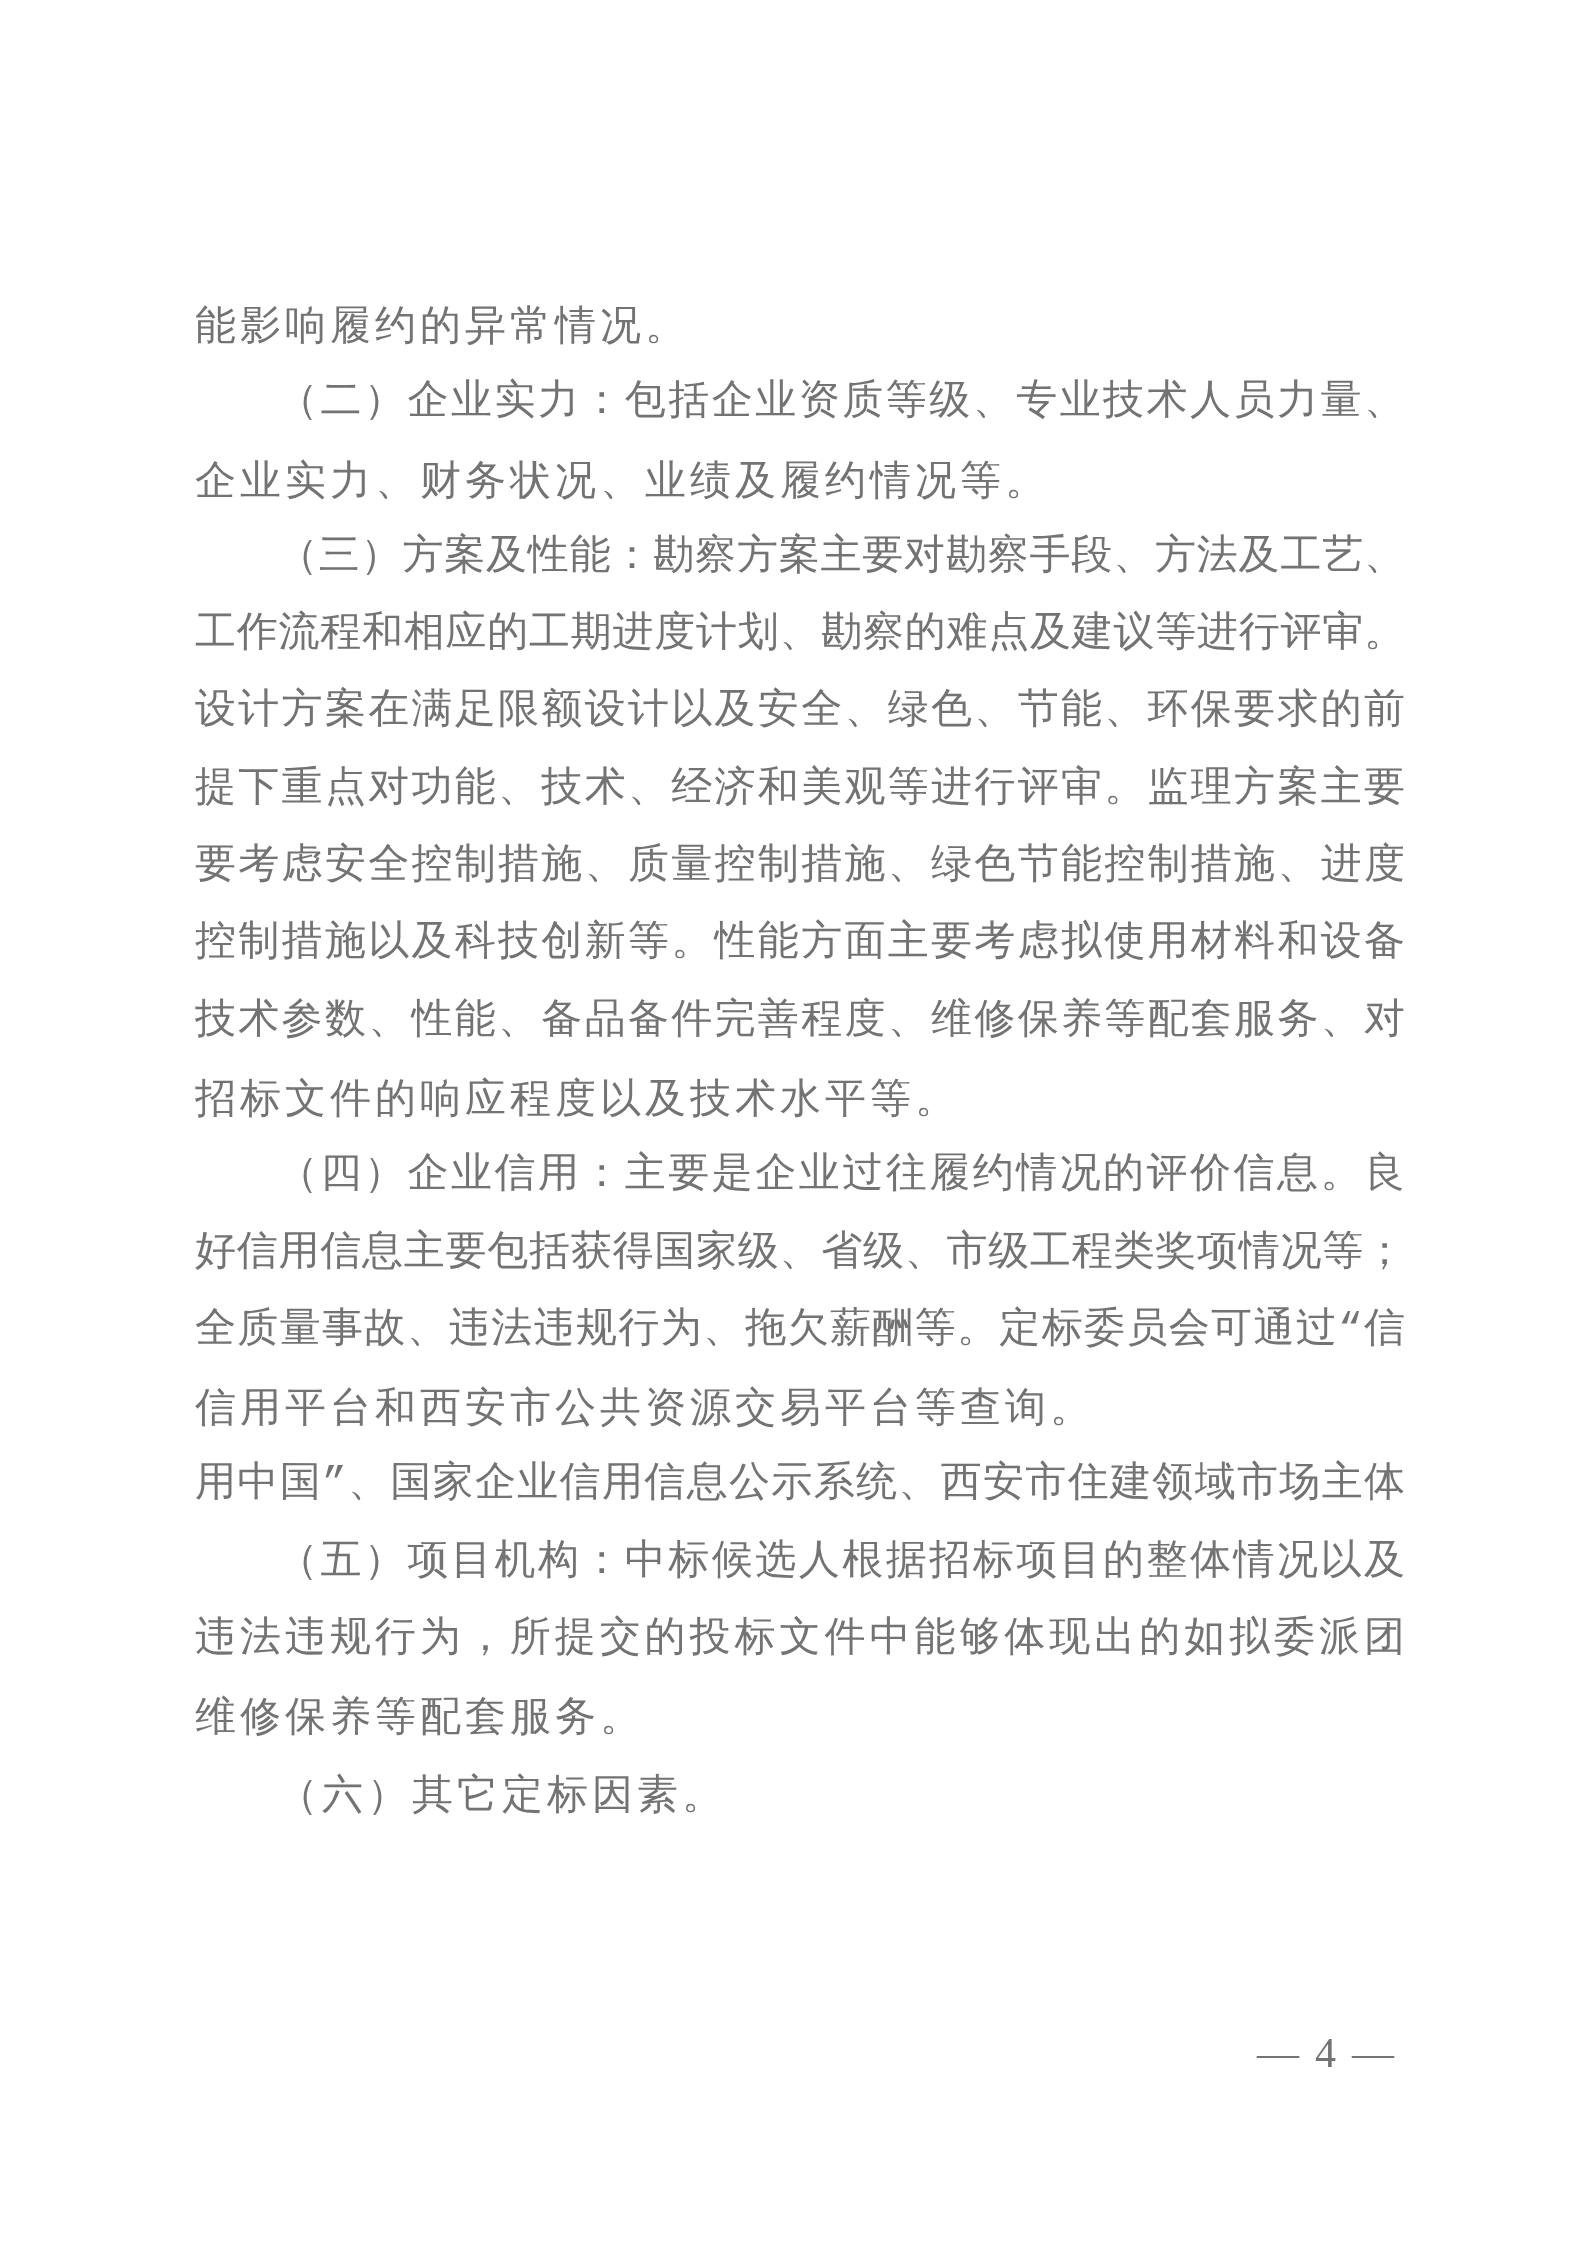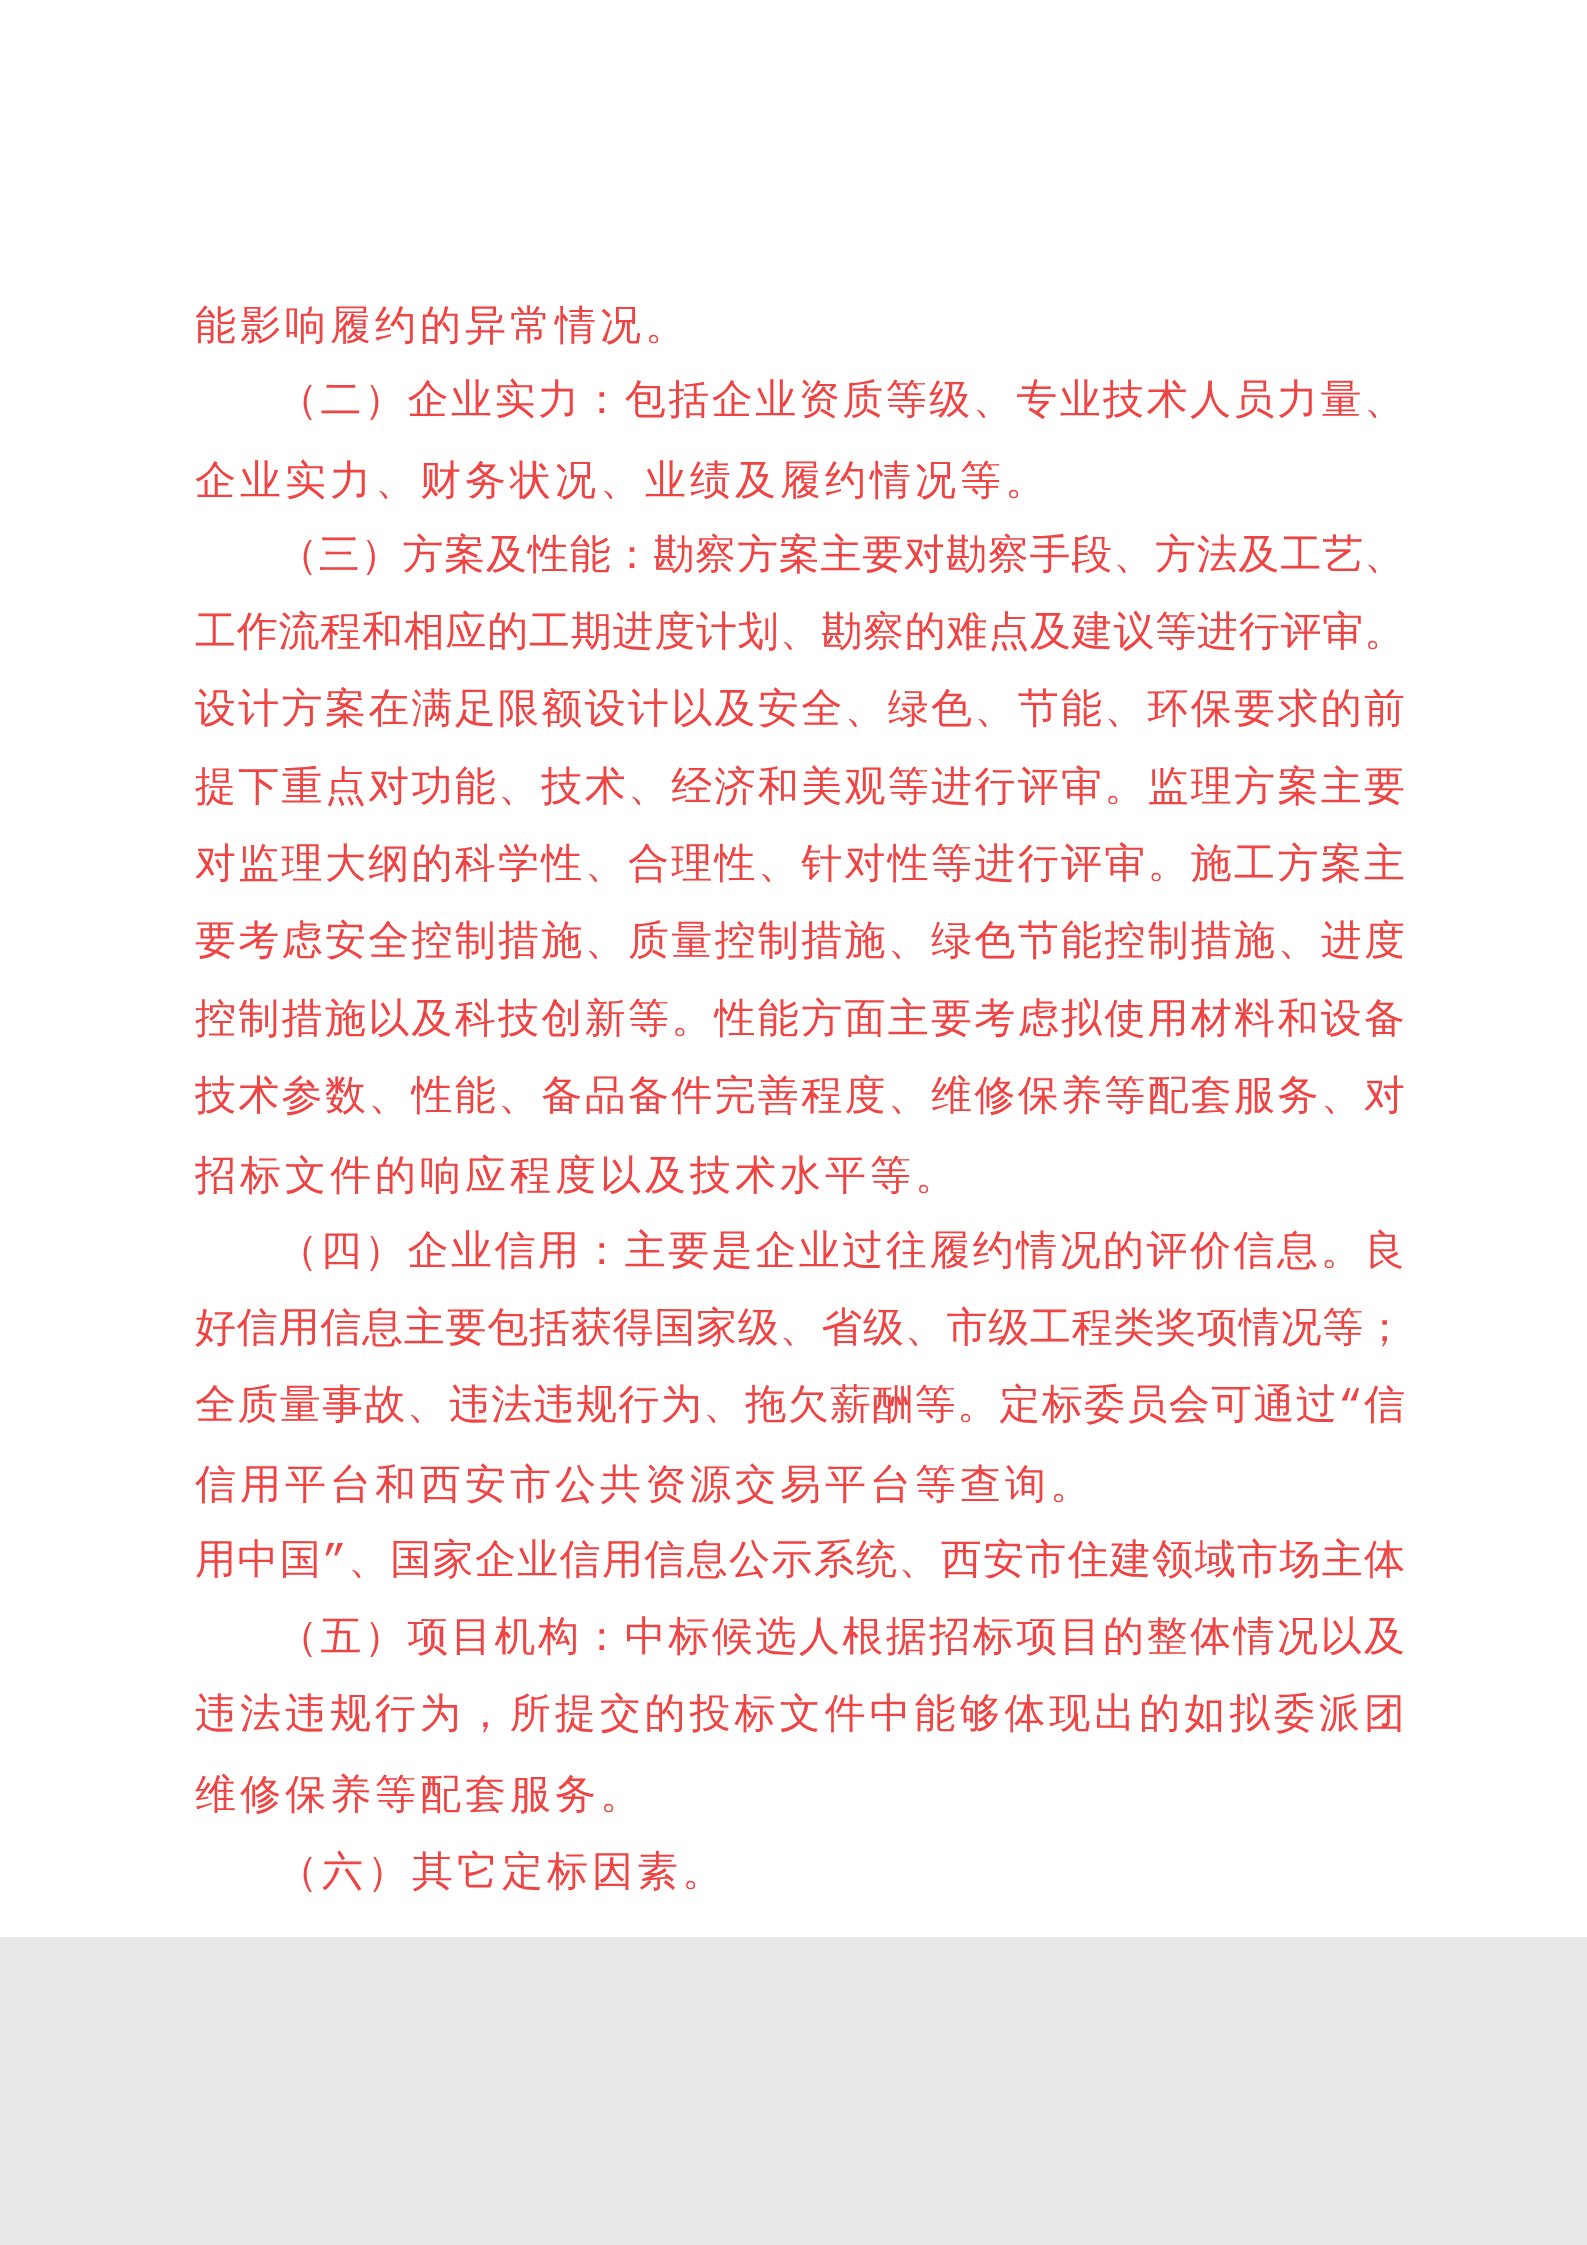--- a/index.html
+++ b/index.html
@@ -3,25 +3,25 @@
 <meta charset="utf-8">
 <style>
   html, body {
     margin: 0;
     padding: 0;
     background: #e8e8e8;
   }
   .page {
     position: relative;
     width: 1587px;
-    height: 1937px;
+    height: 2245px;
     background: #ffffff;
     overflow: hidden;
     font-family: "Liberation Serif", "DejaVu Serif", serif;
-    color: #ef4444;
+    color: #737373;
   }
   .body-text {
     position: absolute;
     left: 195px;
     top: 287px;
     width: 1210px;
   }
   .line {
     font-size: 41px;
     line-height: 77.3px;
@@ -62,21 +62,20 @@
 
 <div class="page">
   <div class="body-text" id="doc-body">
       <div class="line">能影响履约的异常情况。</div>
       <div class="line j indent">（二）企业实力：包括企业资质等级、专业技术人员力量、</div>
       <div class="line">企业实力、财务状况、业绩及履约情况等。</div>
       <div class="line j indent">（三）方案及性能：勘察方案主要对勘察手段、方法及工艺、</div>
       <div class="line j">工作流程和相应的工期进度计划、勘察的难点及建议等进行评审。</div>
       <div class="line j">设计方案在满足限额设计以及安全、绿色、节能、环保要求的前</div>
       <div class="line j">提下重点对功能、技术、经济和美观等进行评审。监理方案主要</div>
-      <div class="line j">对监理大纲的科学性、合理性、针对性等进行评审。施工方案主</div>
       <div class="line j">要考虑安全控制措施、质量控制措施、绿色节能控制措施、进度</div>
       <div class="line j">控制措施以及科技创新等。性能方面主要考虑拟使用材料和设备</div>
       <div class="line j">技术参数、性能、备品备件完善程度、维修保养等配套服务、对</div>
       <div class="line">招标文件的响应程度以及技术水平等。</div>
       <div class="line j indent">（四）企业信用：主要是企业过往履约情况的评价信息。良</div>
       <div class="line j">好信用信息主要包括获得国家级、省级、市级工程类奖项情况等；</div>
       <div class="line j">全质量事故、违法违规行为、拖欠薪酬等。定标委员会可通过“信</div>
       <div class="line">信用平台和西安市公共资源交易平台等查询。</div>
       <div class="line j">用中国”、国家企业信用信息公示系统、西安市住建领域市场主体</div>
       <div class="line j indent">（五）项目机构：中标候选人根据招标项目的整体情况以及</div>

